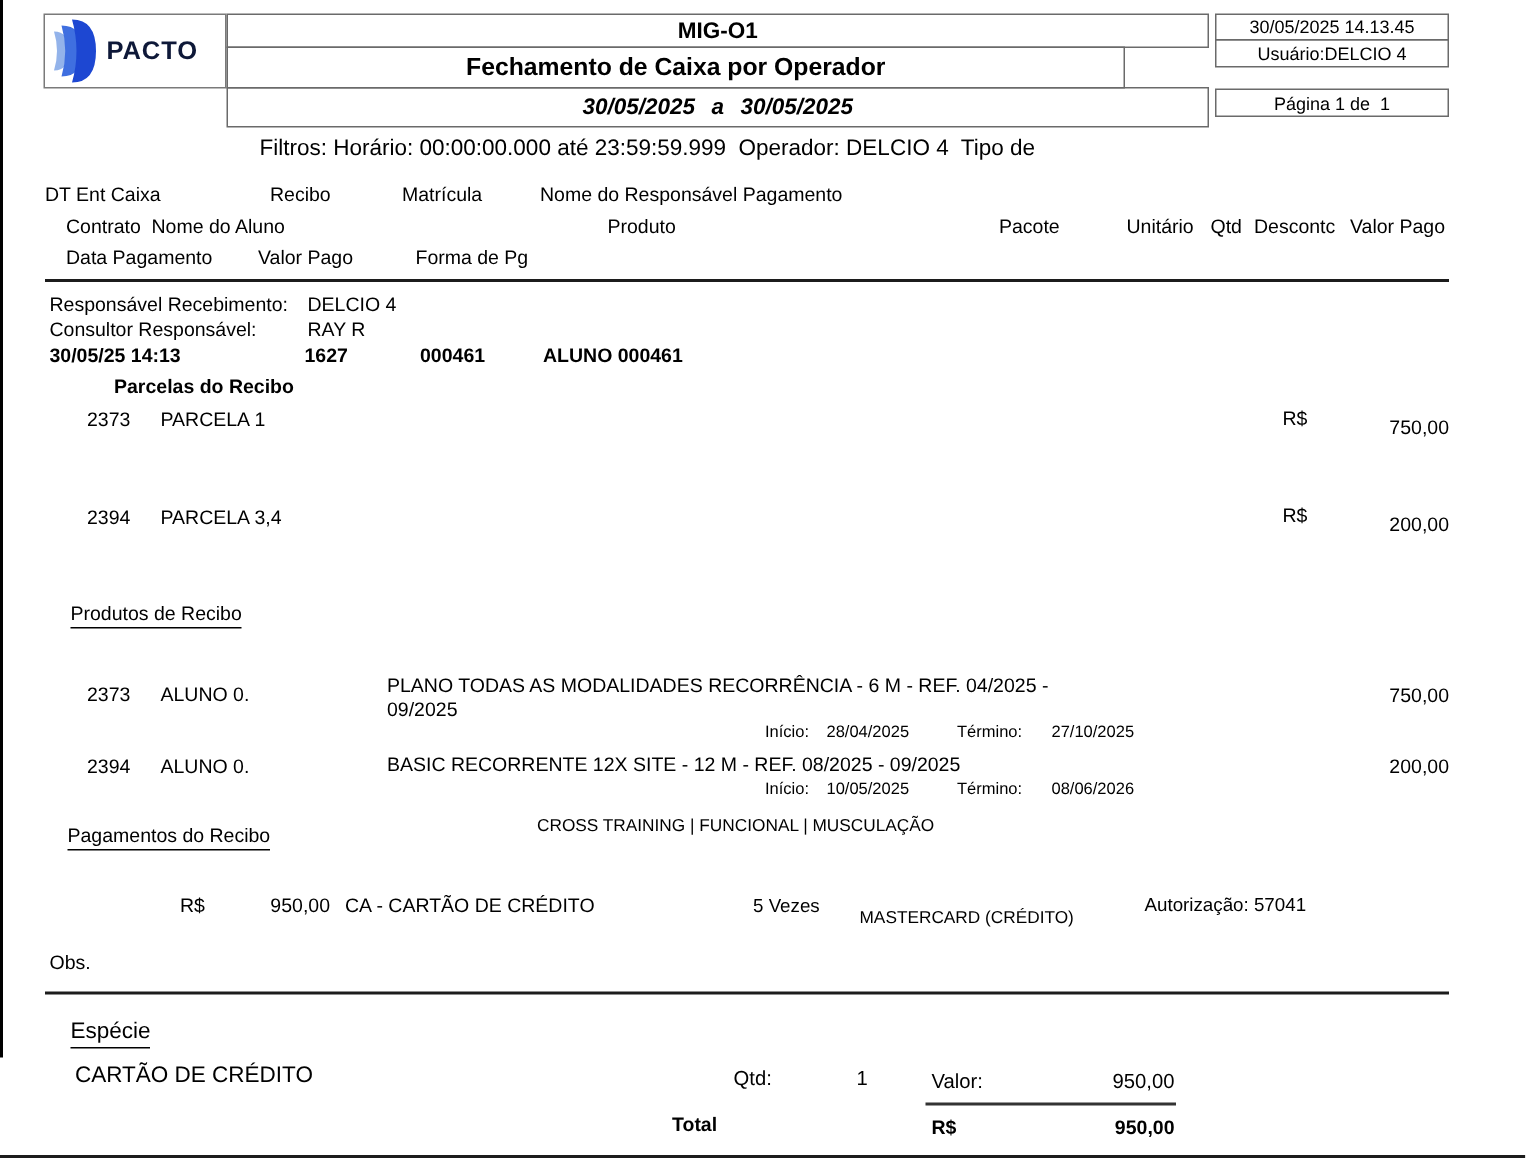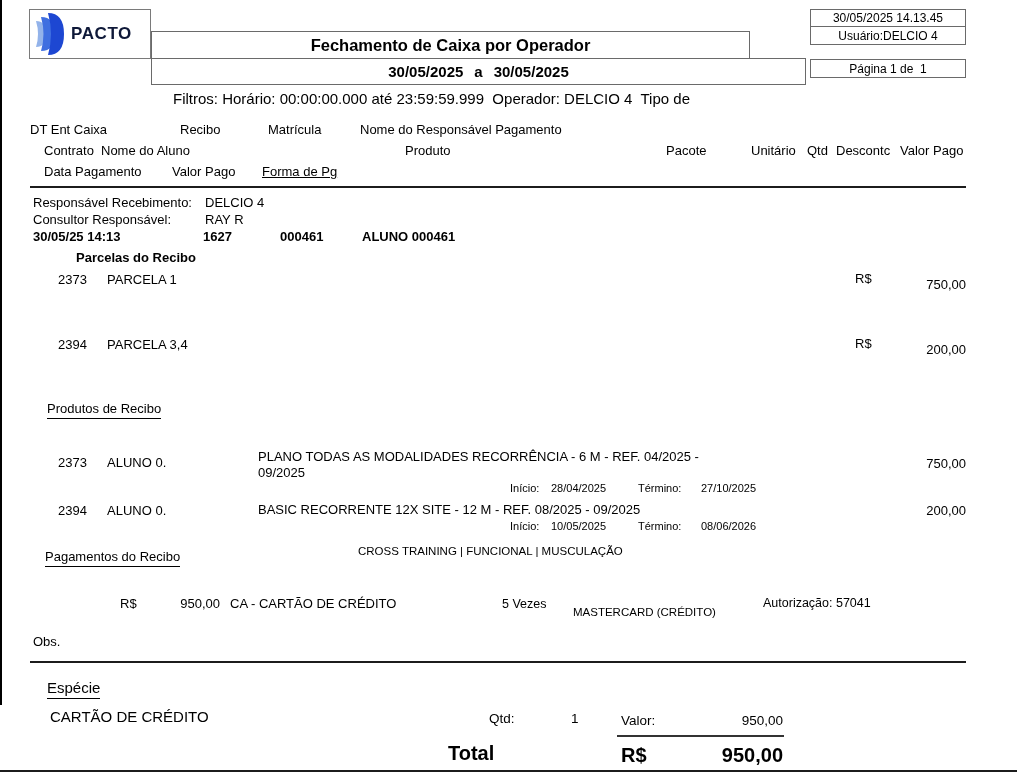--- a/index.html
+++ b/index.html
@@ -6,29 +6,29 @@
   #page{
     position:relative;
     width:1017px;height:776px;
     background:#ffffff;
     font-family:"Liberation Sans", sans-serif;
     color:#000;
     overflow:hidden;
   }
   .abs{position:absolute;white-space:pre;}
   .b{font-weight:bold;}
-  .i{}
+  .i{font-style:italic;}
   .r{text-align:right;}
   .f11{font-size:11px;}
   .f115{font-size:11.5px;}
   .f12{font-size:12px;}
   .f125{font-size:12.5px;}
   .f13{font-size:13px;}
   .f135{font-size:13.5px;}
-  .f14{font-size:20px;}
+  .f14{font-size:13px;}
   .f15{font-size:15px;}
   .f165{font-size:16.5px;}
   .cell{border:1px solid #6a6a6a;box-sizing:border-box;display:flex;align-items:center;justify-content:center;}
   .rule{background:#1c1c1c;height:2px;}
   .uline{border-bottom:1px solid #000;padding-bottom:2px;}
   .logo-word{font-weight:bold;color:#0e1838;letter-spacing:0.6px;font-size:17px;}
 </style>
 </head>
 <body>
 
@@ -38,20 +38,23 @@
 
   <div class="abs" style="left:29px;top:9px;width:122px;height:50px;border:1px solid #7a7a7a;box-sizing:border-box;display:flex;align-items:center;padding-left:5px;">
     <svg width="36" height="44" viewBox="0 0 36 44">
       <path d="M1,9 Q11,9 11,22 Q11,35 1,35 Q5,22 1,9 Z" fill="#93b3ea"></path>
       <path d="M6,5 Q20,5 20,22 Q20,39 6,39 Q11,22 6,5 Z" fill="#3f6fe0"></path>
       <path d="M13,1 Q29,1 29,22 Q29,43 13,43 Q19,22 13,1 Z" fill="#1d47d2"></path>
     </svg>
     <span class="logo-word">PACTO</span>
   </div>
 
+  <div class="abs cell b f15" style="left:151px;top:9px;width:655px;height:23px;">
+    <span>MIG-O1</span>
+  </div>
   <div class="abs cell b f165" style="left:151px;top:31px;width:599px;height:28px;">
     <span>Fechamento de Caixa por Operador</span>
   </div>
   <div class="abs cell b i f15" style="left:151px;top:58px;width:655px;height:27px;">
     <span>30/05/2025</span><span style="margin:0 11px;">a</span><span>30/05/2025</span>
   </div>
 
   <div class="abs cell f12" style="left:810px;top:9px;width:156px;height:18px;">
     <span>30/05/2025 14.13.45</span>
   </div>
@@ -73,21 +76,21 @@
   <div class="abs f13" style="left:101px;top:143px;">Nome do Aluno</div>
   <div class="abs f13" style="left:405px;top:143px;">Produto</div>
   <div class="abs f13" style="left:666px;top:143px;">Pacote</div>
   <div class="abs f13" style="left:751px;top:143px;">Unitário</div>
   <div class="abs f13" style="left:807px;top:143px;">Qtd</div>
   <div class="abs f13" style="left:836px;top:143px;">Descontc</div>
   <div class="abs f13" style="left:900px;top:143px;">Valor Pago</div>
 
   <div class="abs f13" style="left:44px;top:164px;">Data Pagamento</div>
   <div class="abs f13" style="left:172px;top:164px;">Valor Pago</div>
-  <div class="abs f13" style="left:262px;top:164px;text-decoration:underline;">Forma de Pg</div>
+  <div class="abs f13" style="left:277px;top:164px;">Forma de Pg</div>
 
   <div class="abs rule" style="left:30px;top:186px;width:936px;"></div>
 
   <div class="abs f13" style="left:33px;top:195px;">Responsável Recebimento:</div>
   <div class="abs f13" style="left:205px;top:195px;">DELCIO 4</div>
   <div class="abs f13" style="left:33px;top:212px;">Consultor Responsável:</div>
   <div class="abs f13" style="left:205px;top:212px;">RAY R</div>
 
   <div class="abs f13 b" style="left:33px;top:229px;">30/05/25 14:13</div>
   <div class="abs f13 b" style="left:203px;top:229px;">1627</div>

